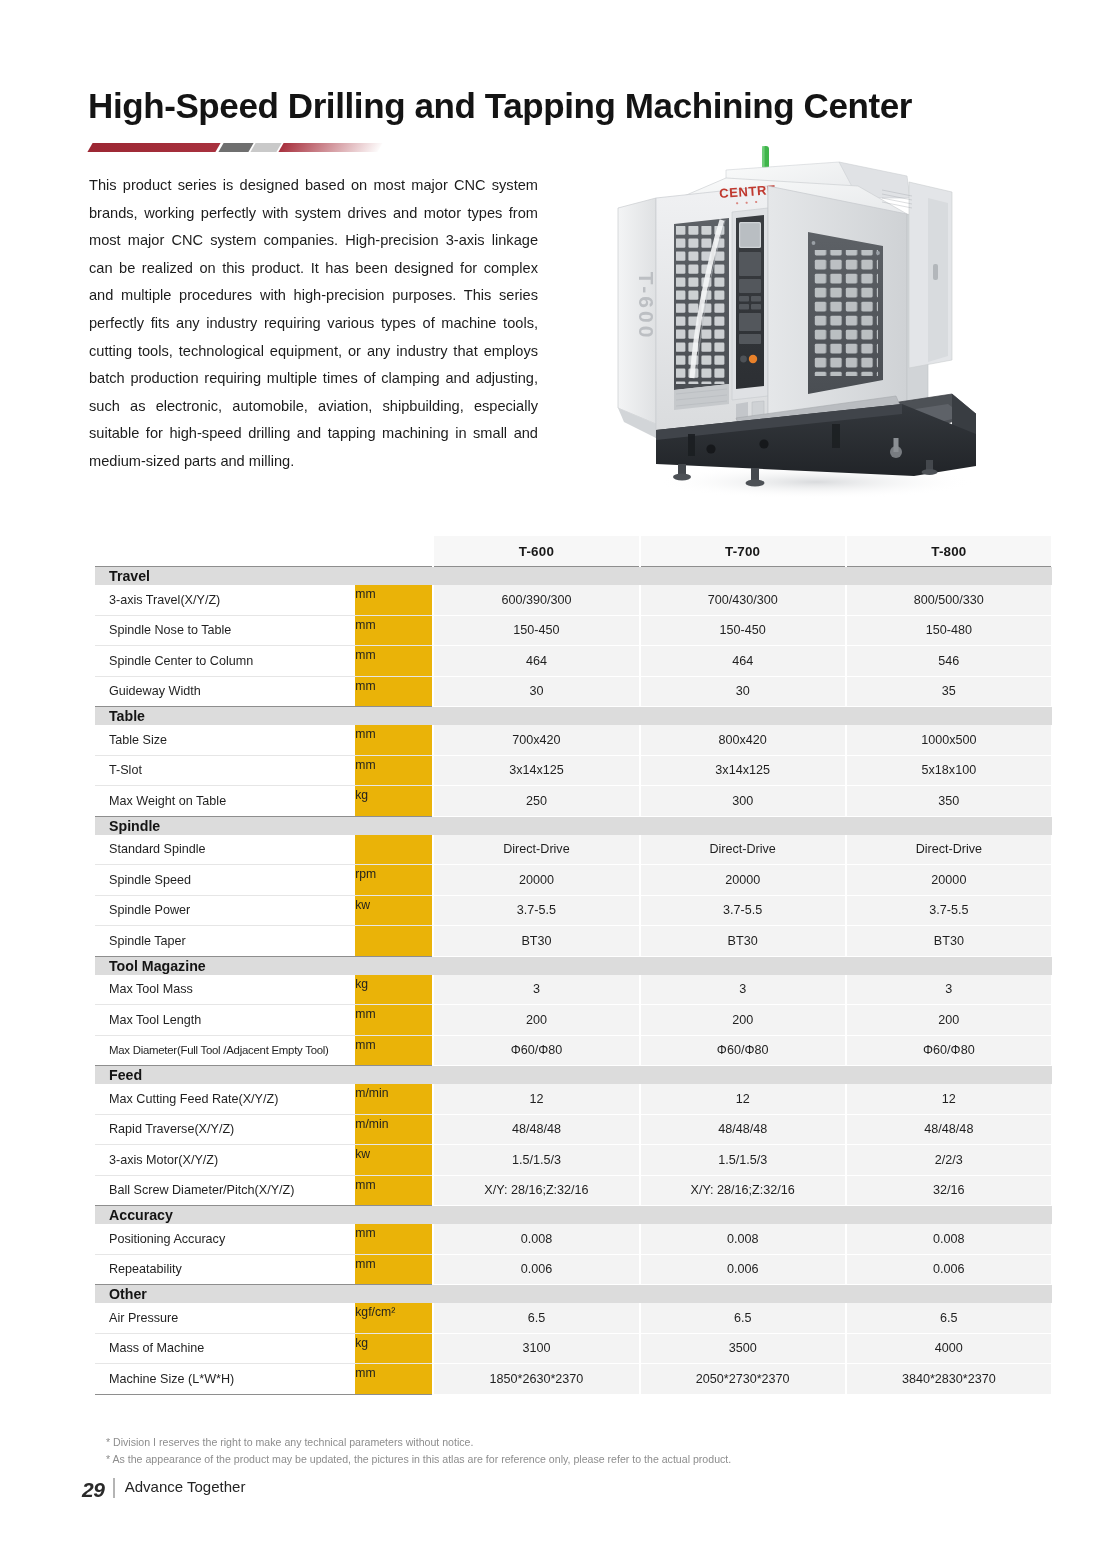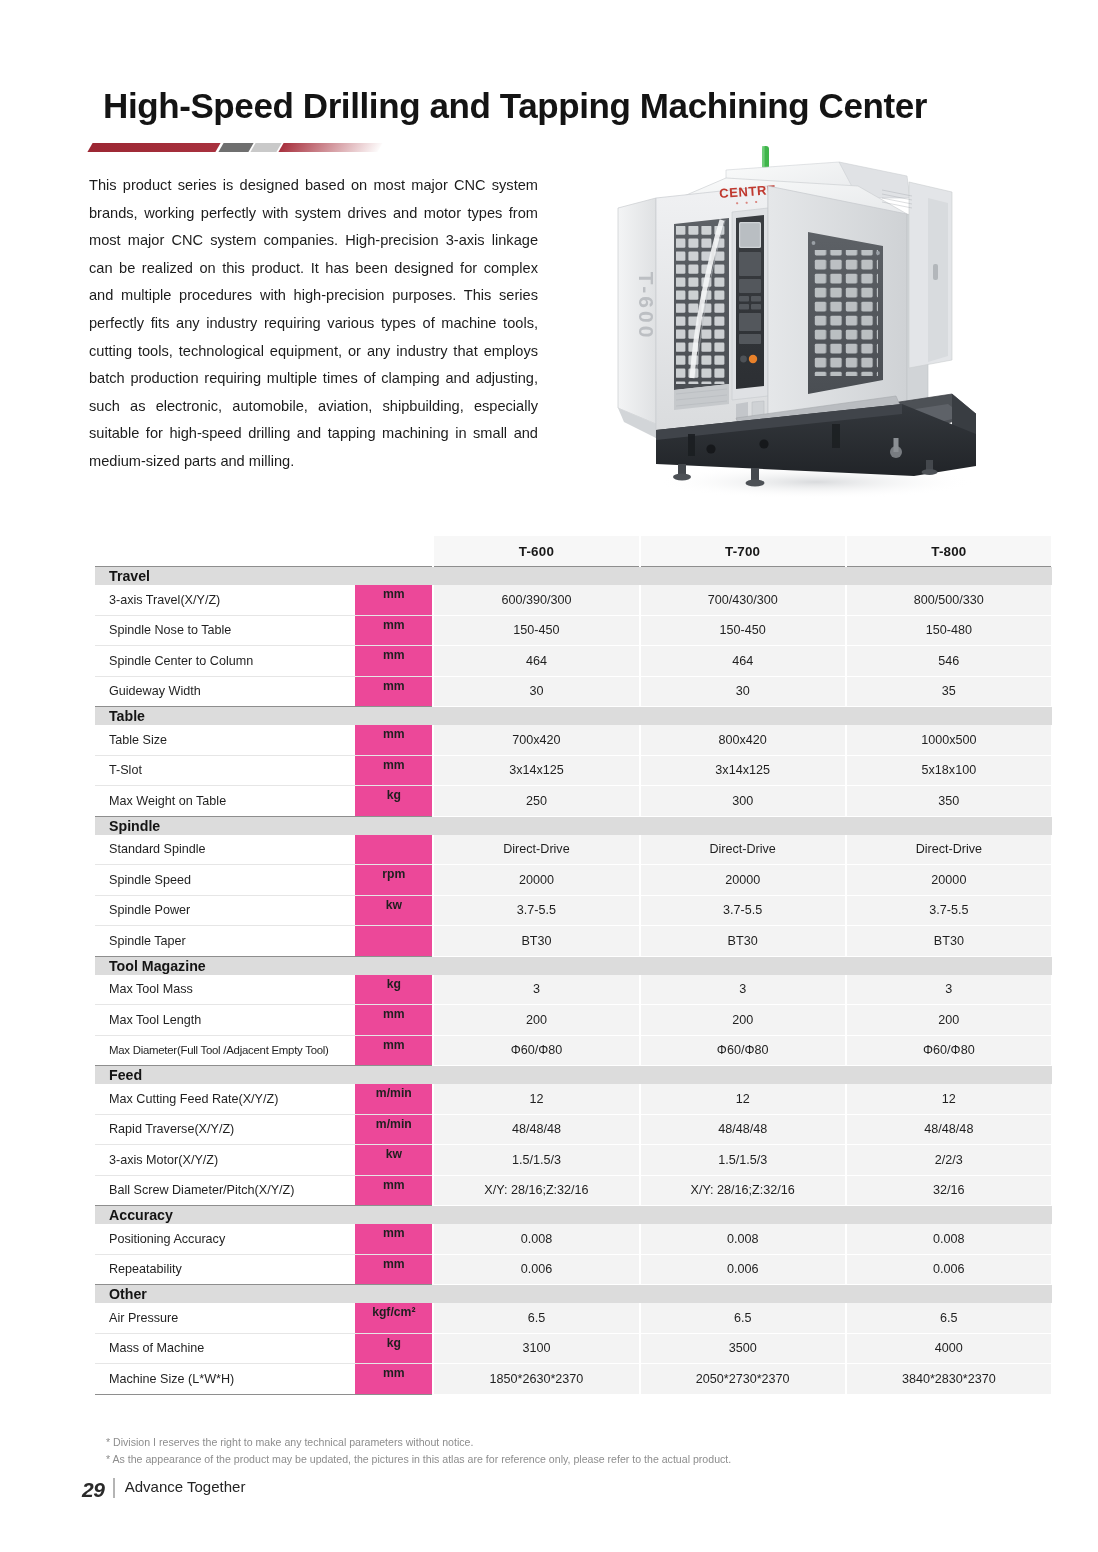--- a/index.html
+++ b/index.html
@@ -25,21 +25,20 @@
   
   .title {
     position: absolute;
     left: 88px;
     top: 86px;
     font-size: 35px;
     font-weight: bold;
     letter-spacing: -0.4px;
     color: #141414;
     white-space: nowrap;
-    margin-left: 15px;
   }
   
   .rule {
     position: absolute;
     left: 90px;
     top: 143px;
     width: 290px;
     height: 9px;
   }
   .rule .seg {
@@ -125,27 +124,25 @@
     border-bottom: 1px solid #e6e6e6;
     vertical-align: middle;
   }
   tr.row td.name {
     padding-left: 14px;
     background: #ffffff;
     white-space: nowrap;
     margin-top: 36px;
   }
   tr.row td.unit {
-    background: #ec4899;
-    text-align: center;
+    background: #eab308;
     font-size: 12.2px;
     vertical-align: top;
     padding-top: 2px;
     color: #1f1f1f;
-    font-weight: bold;
   }
   tr.row td.val {
     background: #f3f3f3;
     text-align: center;
     border-left: 2px solid #ffffff;
     border-right: 2px solid #ffffff;
     border-bottom: 1px solid #ffffff;
     font-size: 12.6px;
   }
   tr.row.tight td.name { font-size: 11.4px; letter-spacing: -0.25px; }

